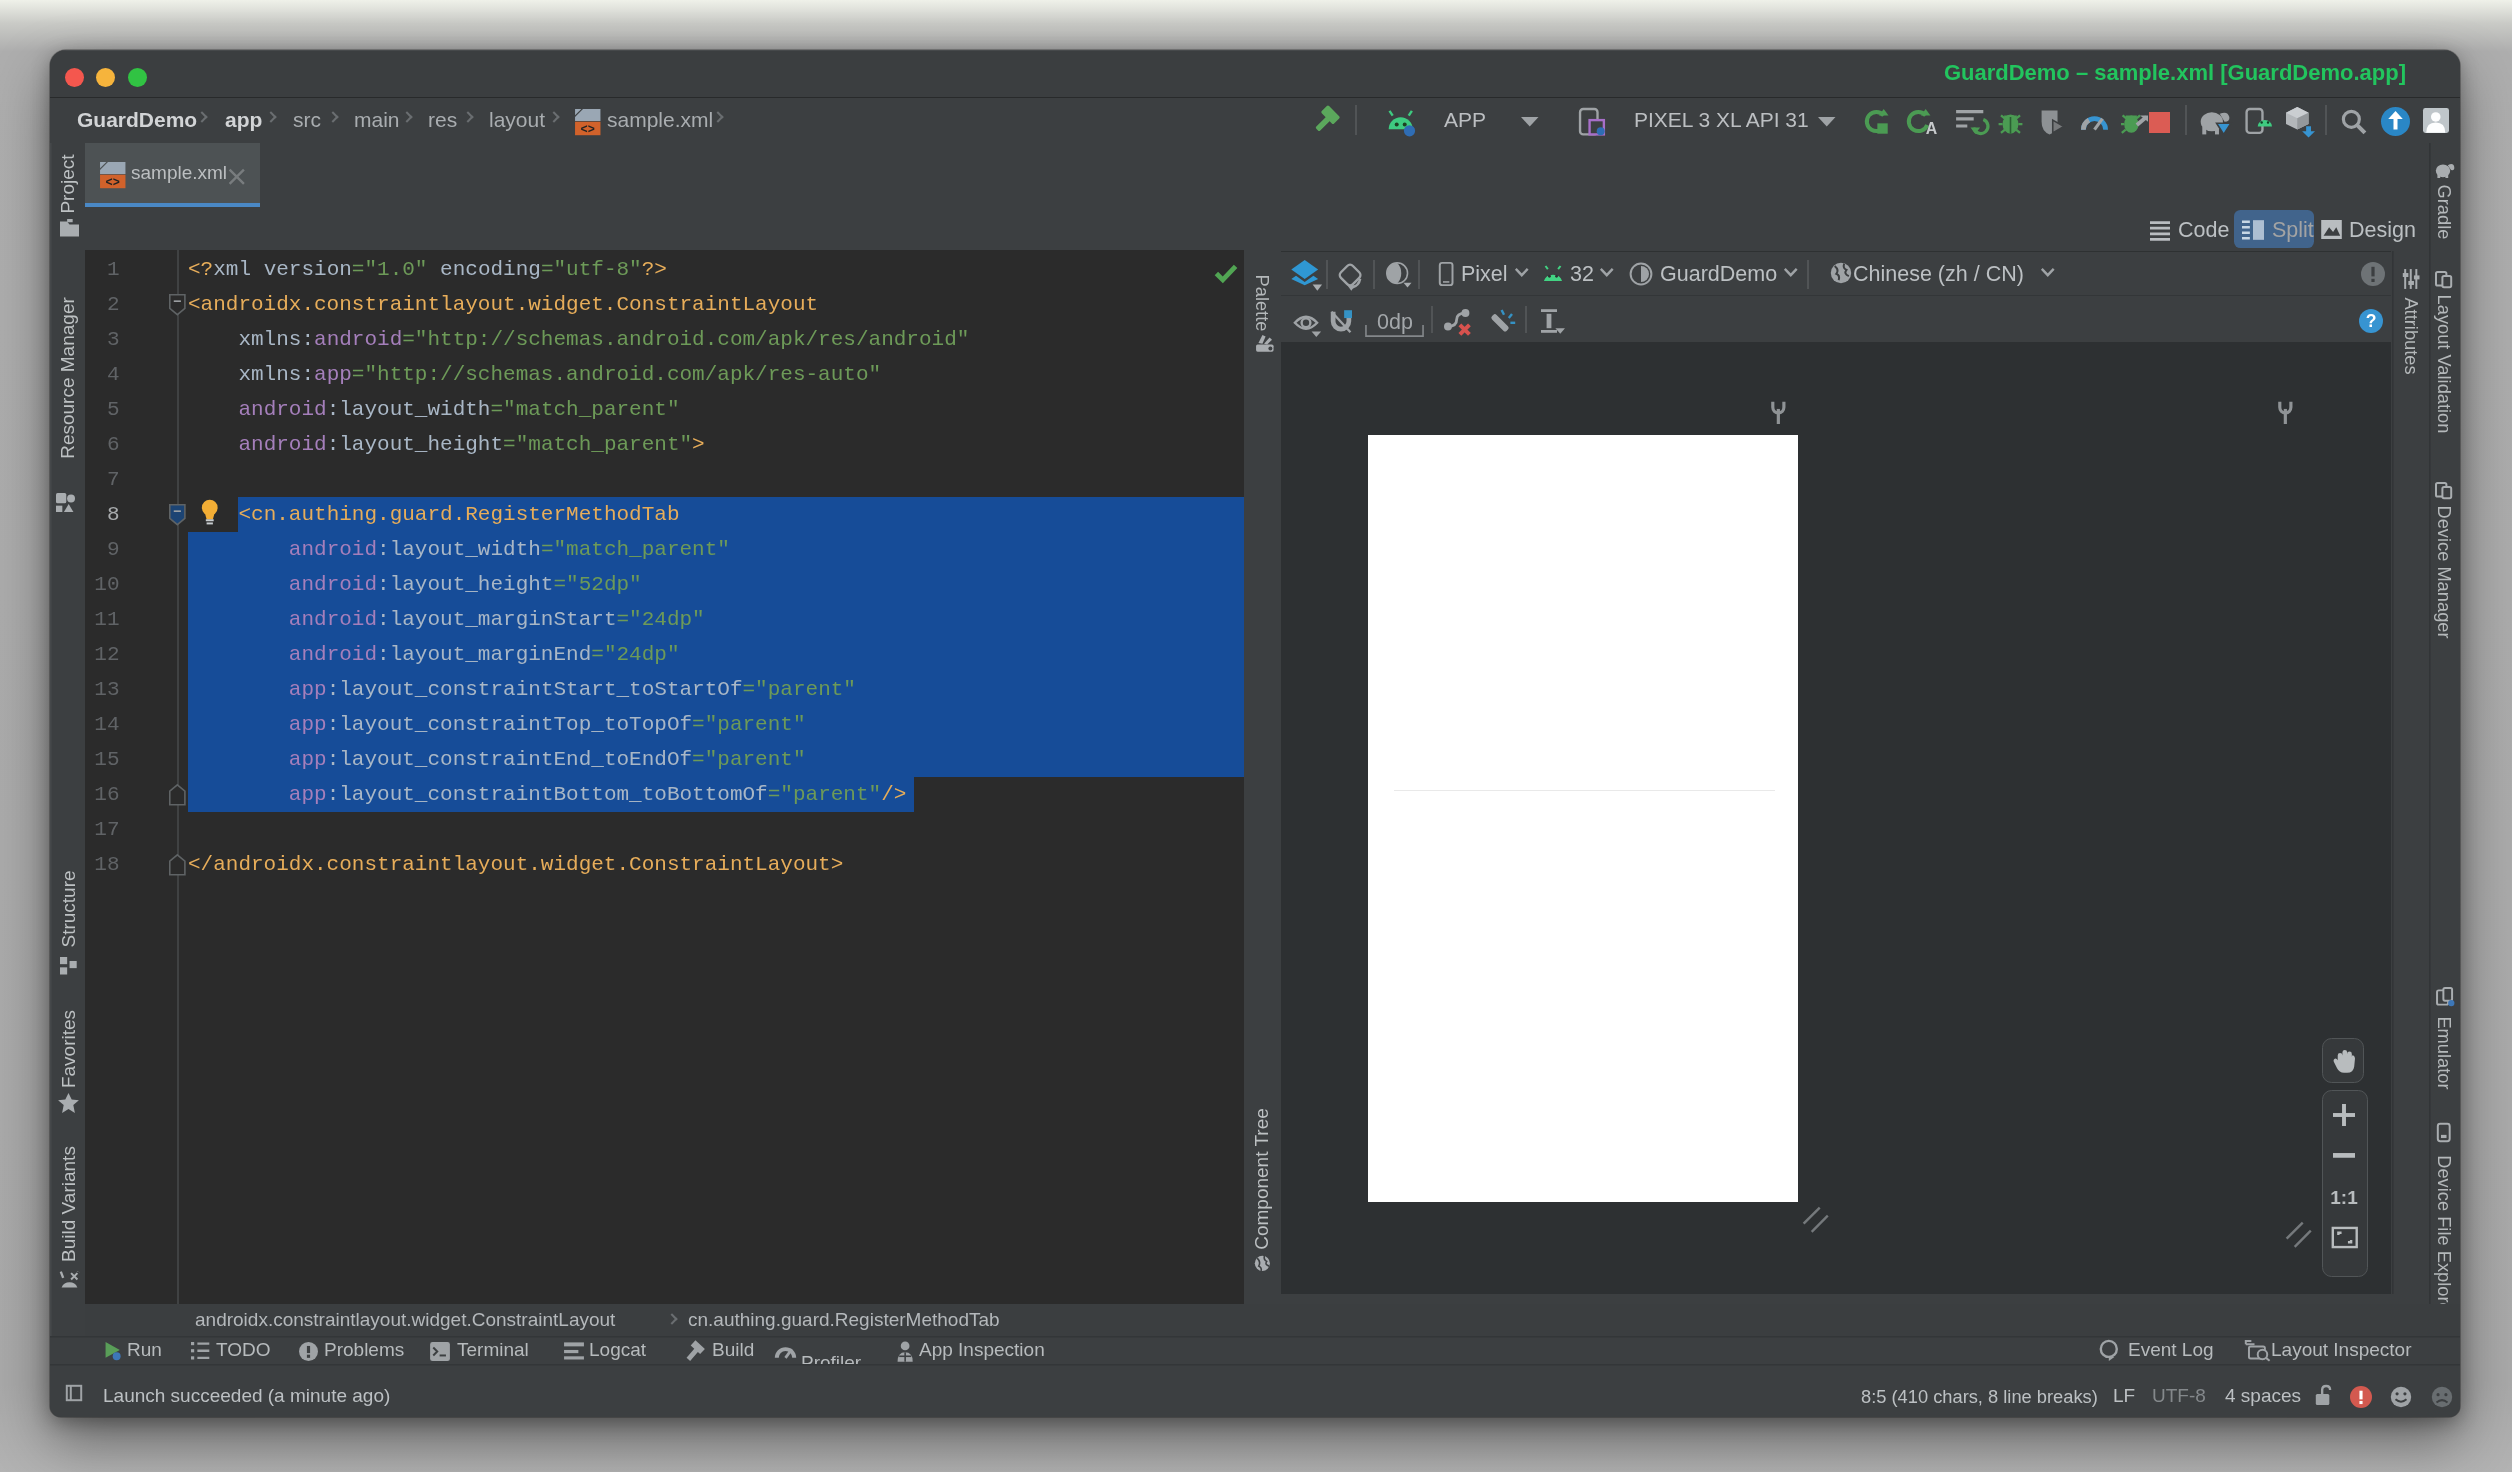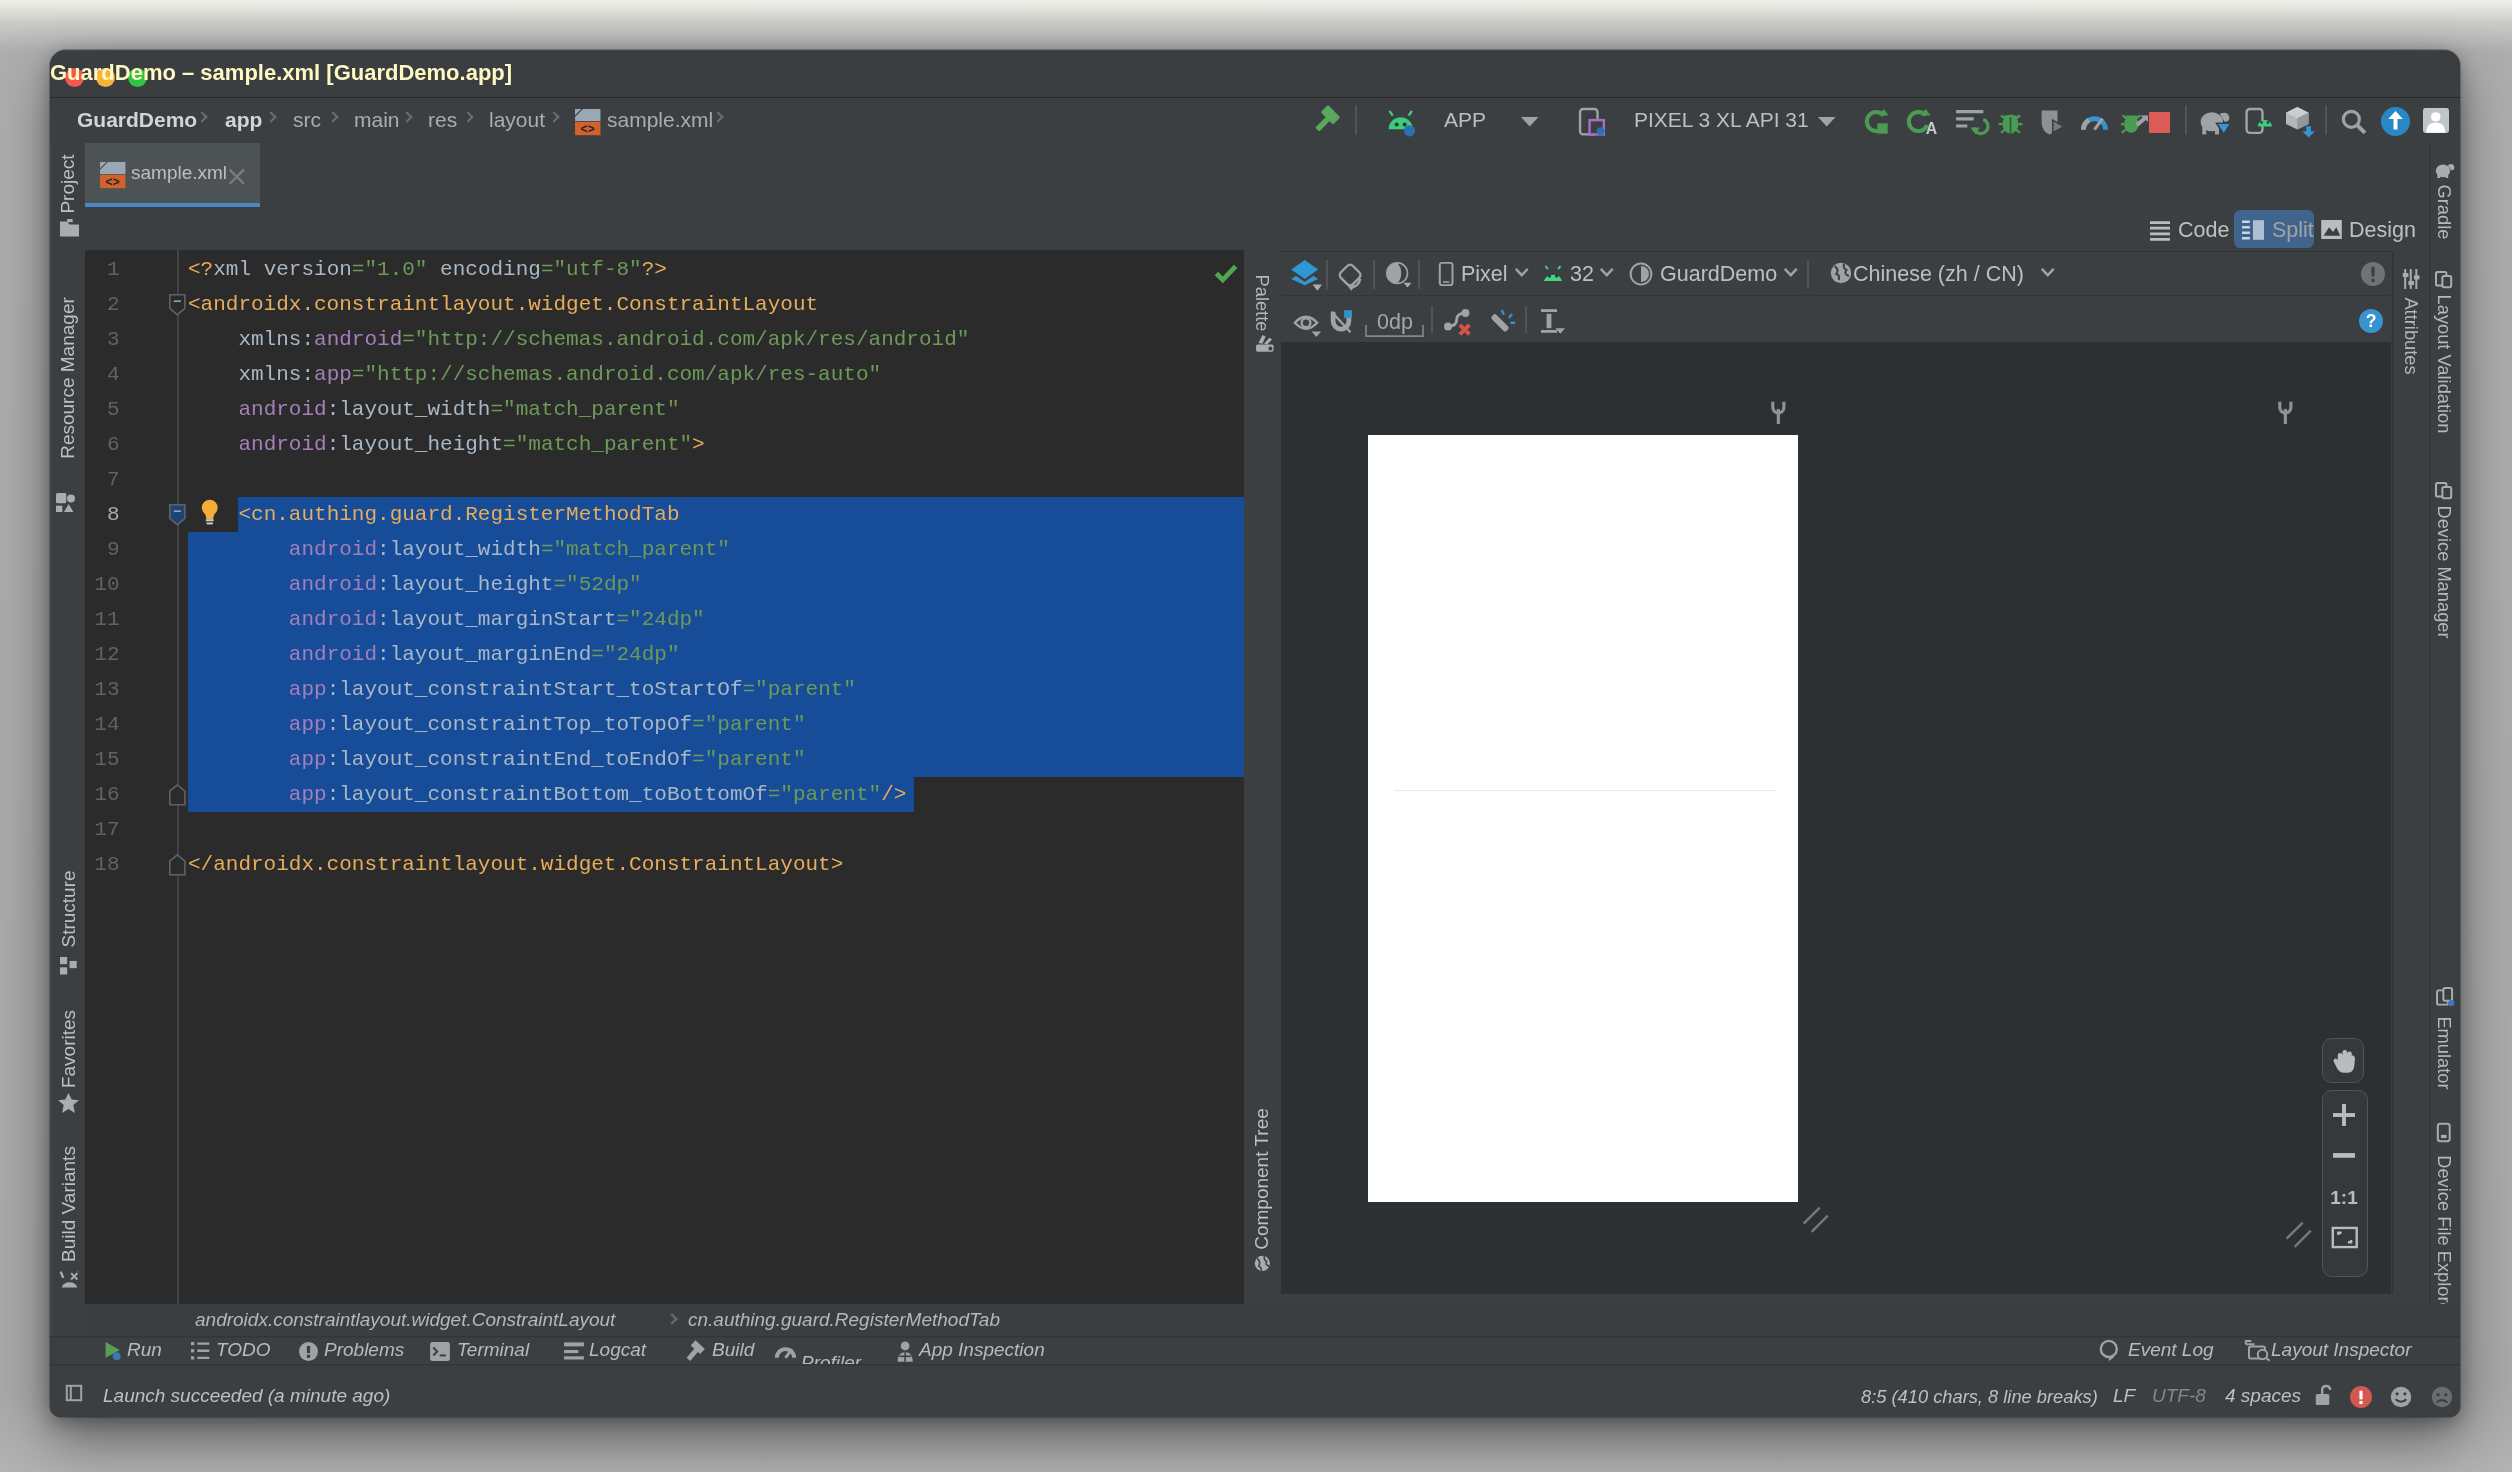--- a/index.html
+++ b/index.html
@@ -11,21 +11,21 @@
   .win { position:absolute; left:50px; top:50px; width:2410px; height:1367px;
     background:#3c3f41; border-radius:16px 16px 11px 11px; overflow:hidden;
     box-shadow:0 24px 56px rgba(0,0,0,.42), 0 4.8px 19px rgba(0,0,0,.3), 0 0 0 0.8px rgba(0,0,0,.3);
   }
   .abs { position:absolute; }
   
   .titlebar { position:absolute; left:0; top:0; width:100%; height:48px; background:#3b3e40;
     box-shadow:inset 0 0.8px 0 rgba(255,255,255,.08); border-bottom:1.6px solid #282a2b; }
   .light { position:absolute; top:17.5px; width:19px; height:19px; border-radius:50%; }
   .title { position:absolute; top:0; left:0; width:2356px; height:28px; line-height:46px;
-    text-align:left; color:#fef9c3; font-size:22px; font-weight:bold; }
+    text-align:right; color:#22c55e; font-size:22px; font-weight:bold; }
   
   .toolbar { position:absolute; left:0; top:49px; width:100%; height:44px; background:#3c3f41; }
   .crumb { position:absolute; top:0; height:44px; line-height:42px; font-size:21px; color:#a9adb0; }
   .crumb.b { color:#d2d4d6; font-weight:bold; }
   .chev { position:absolute; top:13.5px; width:8px; height:8px; border-right:2.4px solid #6a6e71;
     border-top:2.4px solid #6a6e71; transform:rotate(45deg); }
   .tb-div { position:absolute; top:6.4px; width:1.6px; height:30px; background:#515456; }
   
   .lstrip { position:absolute; left:0; top:93px; width:35px; height:1220px; background:#3c3f41;
     box-shadow:inset 1.6px 0 0 rgba(255,255,255,.05); }
@@ -64,21 +64,21 @@
   .astrip { position:absolute; left:2342px; top:201px; width:37px; height:1043px; background:#3c3f41;
     box-shadow:inset 1.6px 0 0 #323537; }
   .rstrip { position:absolute; left:2379px; top:93px; width:32px; height:1220px; background:#3c3f41;
     box-shadow:inset 1.6px 0 0 #323537; }
   
   .bcrumb2 { position:absolute; left:35px; top:1254px; width:2375px; height:32px; background:#3b3e40; }
   .bbar { position:absolute; left:0; top:1286px; width:100%; height:29px; background:#3c3f41;
     box-shadow:inset 0 1.6px 0 #333638; }
   .sbar { position:absolute; left:0; top:1314px; width:100%; height:53px; background:#3c3f41;
     box-shadow:inset 0 1.6px 0 #333638; }
-  .btxt { position:absolute; font-size:19px; color:#b7bbbd; white-space:nowrap;font-style:italic; }
+  .btxt { position:absolute; font-size:19px; color:#b7bbbd; white-space:nowrap; }
   svg { position:absolute; overflow:visible; }
 </style>
 </head>
 <body>
 <div class="win">
 
   <div class="titlebar">
     <div class="light" style="left:15px;  background:#f4574e;"></div>
     <div class="light" style="left:46px; background:#f6b43c;"></div>
     <div class="light" style="left:78px; background:#31c343;"></div>

